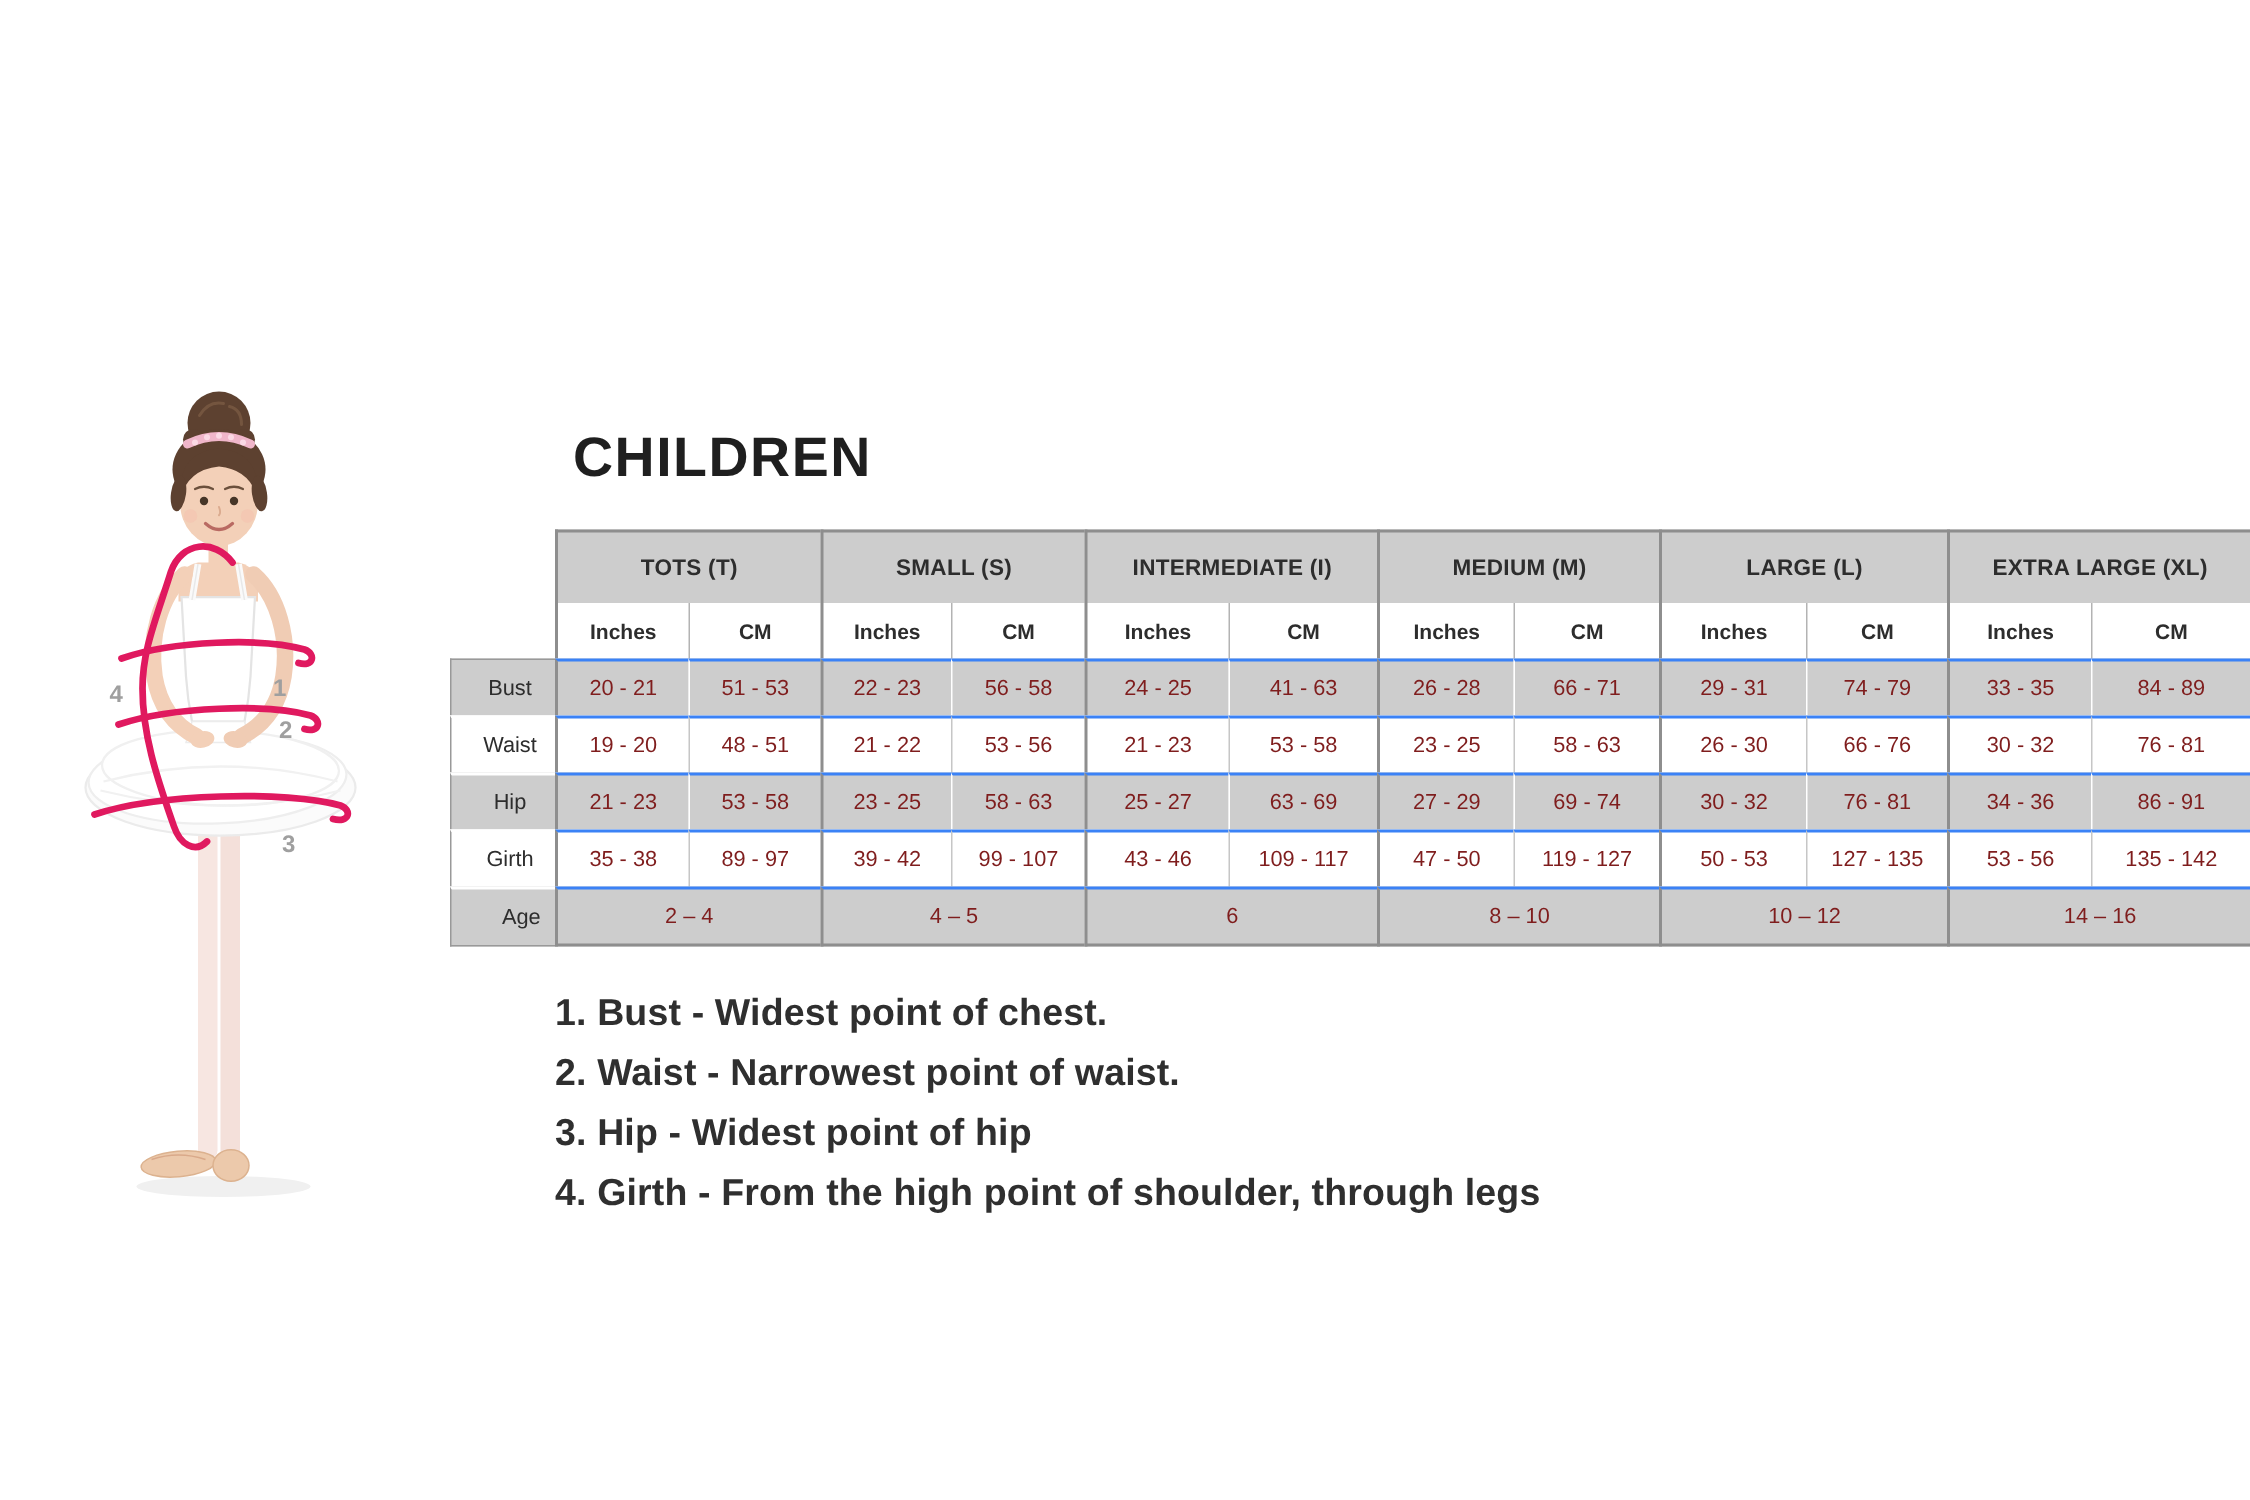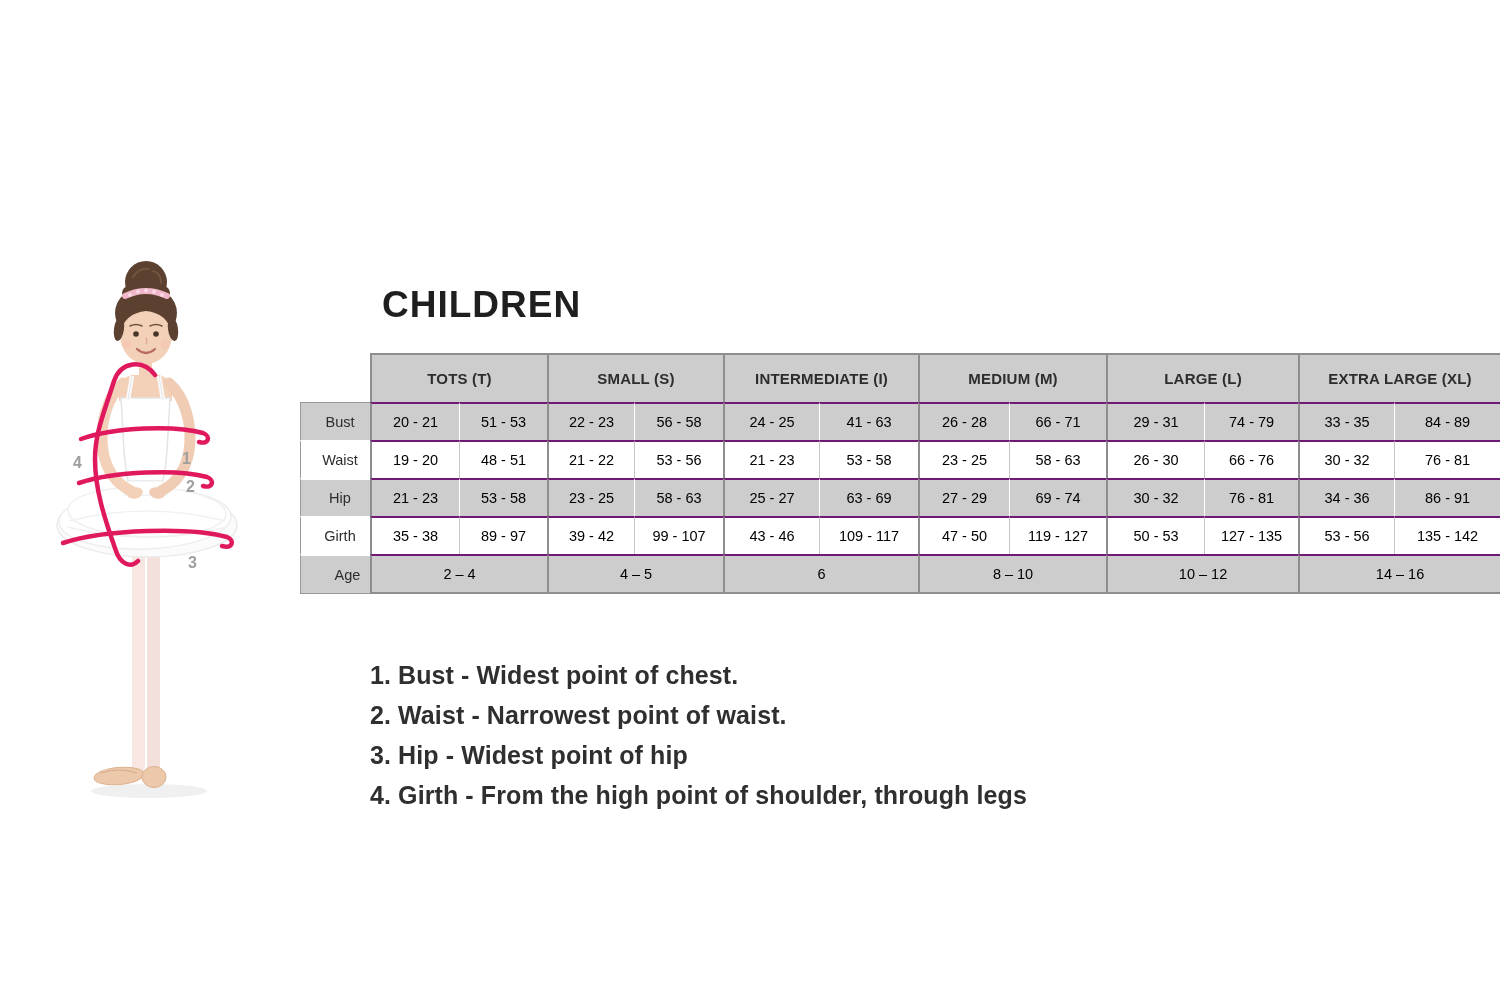--- a/index.html
+++ b/index.html
@@ -86,22 +86,22 @@
     font-size: 14.5px;
     color: #2d2d2d;
     text-align: left;
     padding-left: 9px;
   }
   tr.first-data td.lab { border-top: 1.5px solid #999999; }
   tr.r-age td.lab { border-bottom: 1.5px solid #999999; padding-left: 24px; }
 
   td.d {
     font-size: 14.5px;
-    color: #000000;
-    border-top: 2px solid #701a75;
+    color: #7f1d1d;
+    border-top: 2px solid #3b82f6;
   }
   td.d.gs  { border-left: 2px solid #8e8e8e; }
   td.d.mid { border-left: 1px solid #c6c6c6; }
 
   tr.rg td { background: #cdcdcd; }
   tr.rw td { background: #ffffff; }
   tr.rg td.d.mid { border-left-color: #ffffff; }
 
   tr.r-age td.d {
     background: #cdcdcd;
@@ -239,20 +239,35 @@
         <tr class="r-size">
       <td class="blank"></td>
       <th class="size" colspan="2">TOTS  (T)</th>
       <th class="size" colspan="2">SMALL (S)</th>
       <th class="size" colspan="2">INTERMEDIATE (I)</th>
       <th class="size" colspan="2">MEDIUM (M)</th>
       <th class="size" colspan="2">LARGE (L)</th>
       <th class="size" colspan="2">EXTRA LARGE (XL)</th>
     </tr>
 
+    <tr class="r-units">
+      <td class="blank"></td>
+      <td class="unit gs">Inches</td>
+      <td class="unit mid">CM</td>
+      <td class="unit gs">Inches</td>
+      <td class="unit mid">CM</td>
+      <td class="unit gs">Inches</td>
+      <td class="unit mid">CM</td>
+      <td class="unit gs">Inches</td>
+      <td class="unit mid">CM</td>
+      <td class="unit gs">Inches</td>
+      <td class="unit mid">CM</td>
+      <td class="unit gs">Inches</td>
+      <td class="unit mid">CM</td>
+    </tr>
 
     <tr class="r-data rg first-data">
       <td class="lab">Bust</td>
       <td class="d gs">20 - 21</td>
       <td class="d mid">51 - 53</td>
       <td class="d gs">22 - 23</td>
       <td class="d mid">56 - 58</td>
       <td class="d gs">24 - 25</td>
       <td class="d mid">41 - 63</td>
       <td class="d gs">26 - 28</td>

